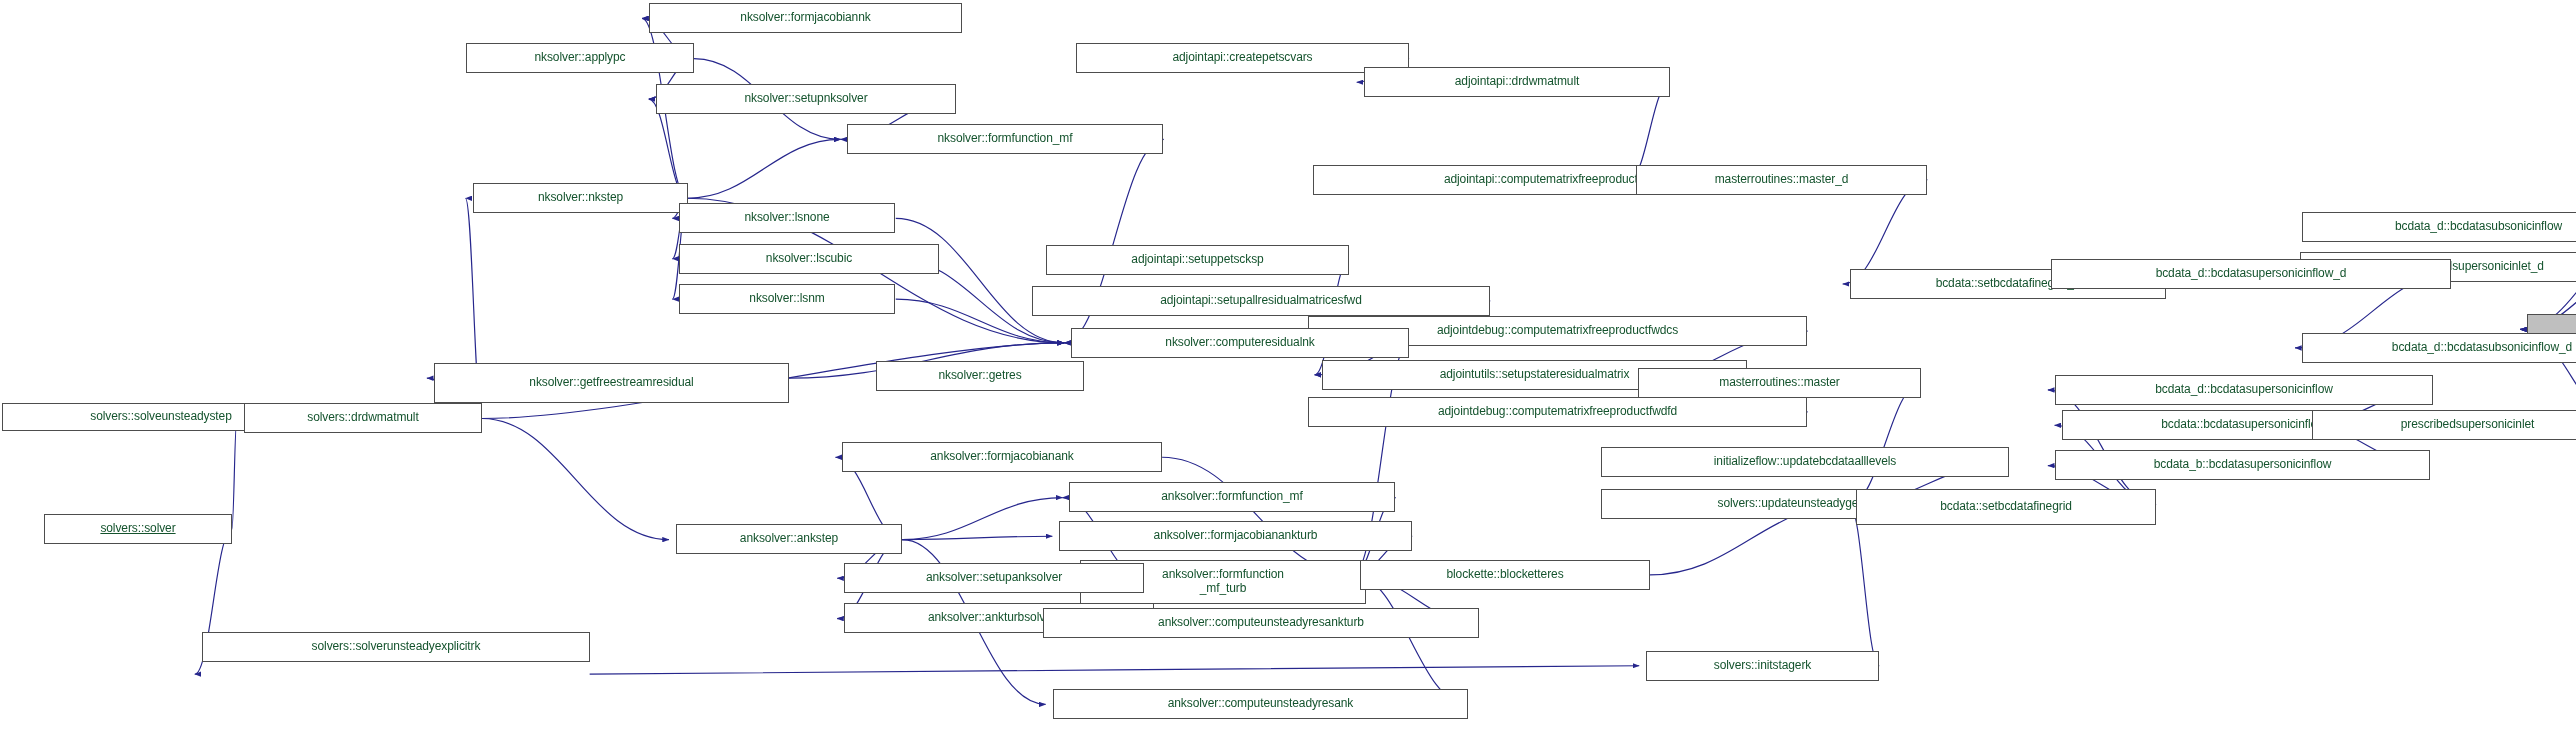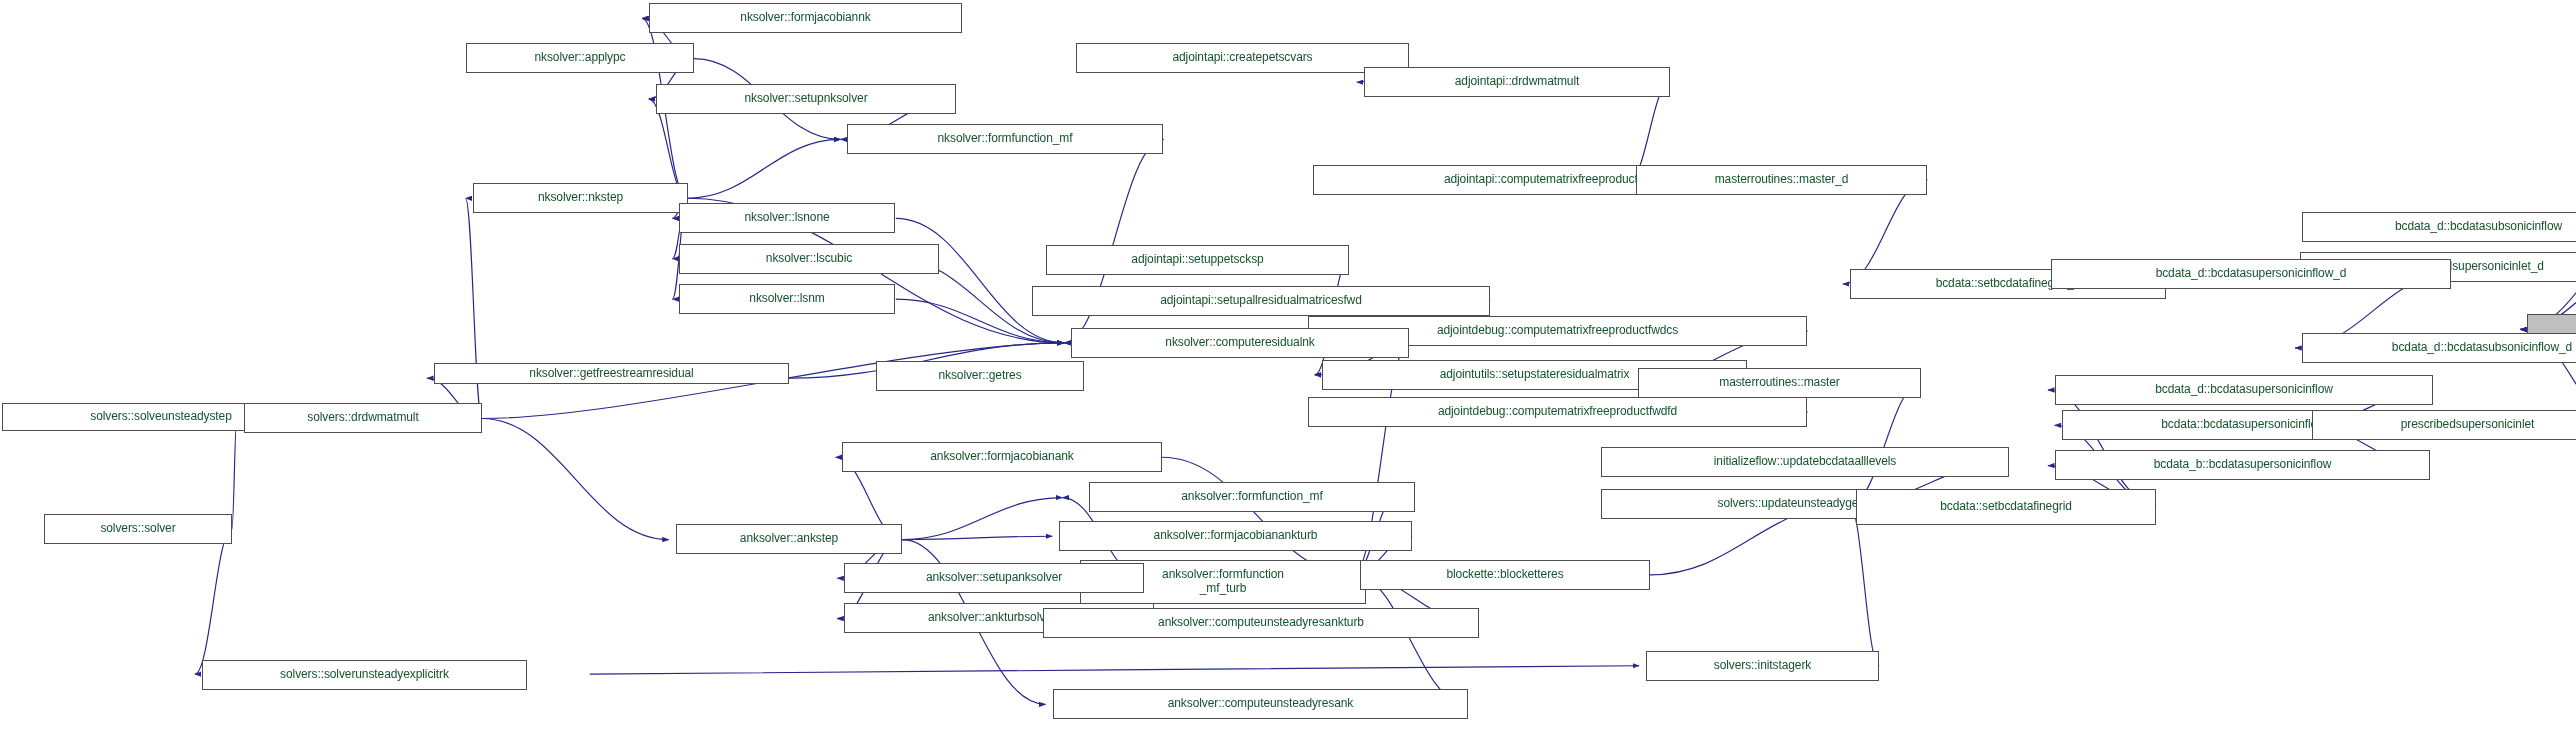--- a/index.html
+++ b/index.html
@@ -147,38 +147,38 @@
       <div class="node" style="left: 1032px; top: 286px; width: 458px; height: 30px;">adjointapi::setupallresidualmatricesfwd</div>
       <div class="node" style="left: 1308px; top: 316px; width: 499px; height: 30px;">adjointdebug::computematrixfreeproductfwdcs</div>
       <div class="node highlight" style="left: 2527px; top: 314px; width: 225px; height: 30px;">utils_d::sivelocity</div>
       <div class="node" style="left: 876px; top: 326px; width: 208px; height: 30px; margin-top: 35px;">nksolver::getres</div>
       <div class="node" style="left: 1071px; top: 328px; width: 338px; height: 30px;">nksolver::computeresidualnk</div>
       <div class="node" style="left: 1322px; top: 360px; width: 425px; height: 30px;">adjointutils::setupstateresidualmatrix</div>
       <div class="node" style="left: 2302px; top: 333px; width: 360px; height: 30px;">bcdata_d::bcdatasubsonicinflow_d</div>
       <div class="node" style="left: 1638px; top: 368px; width: 283px; height: 30px;">masterroutines::master</div>
       <div class="node" style="left: 2055px; top: 375px; width: 378px; height: 30px;">bcdata_d::bcdatasupersonicinflow</div>
       <div class="node" style="left: 1308px; top: 397px; width: 499px; height: 30px;">adjointdebug::computematrixfreeproductfwdfd</div>
-      <div class="node" style="left: 434px; top: 363px; width: 355px; height: 21px;">nksolver::getfreestreamresidual</div>
+      <div class="node" style="left: 434px; top: 363px; width: 355px; height: 40px;">nksolver::getfreestreamresidual</div>
       <div class="node" style="left: 2px; top: 403px; width: 318px; height: 28px;">solvers::solveunsteadystep</div>
       <div class="node" style="left: 244px; top: 403px; width: 238px; height: 30px;">solvers::drdwmatmult</div>
       <div class="node" style="left: 2062px; top: 410px; width: 363px; height: 30px;">bcdata::bcdatasupersonicinflow</div>
       <div class="node" style="left: 2312px; top: 410px; width: 311px; height: 30px;">prescribedsupersonicinlet</div>
       <div class="node" style="left: 2055px; top: 450px; width: 375px; height: 30px;">bcdata_b::bcdatasupersonicinflow</div>
       <div class="node" style="left: 842px; top: 442px; width: 320px; height: 30px;">anksolver::formjacobianank</div>
       <div class="node" style="left: 1601px; top: 447px; width: 408px; height: 30px;">initializeflow::updatebcdataalllevels</div>
-      <div class="node" style="left: 1069px; top: 482px; width: 326px; height: 30px; margin-left: 20px;">anksolver::formfunction_mf</div>
+      <div class="node" style="left: 1069px; top: 482px; width: 326px; height: 30px;">anksolver::formfunction_mf</div>
       <div class="node" style="left: 1601px; top: 489px; width: 410px; height: 30px;">solvers::updateunsteadygeometry</div>
       <div class="node" style="left: 1856px; top: 489px; width: 300px; height: 36px;">bcdata::setbcdatafinegrid</div>
       <div class="node" style="left: 1059px; top: 521px; width: 353px; height: 30px;">anksolver::formjacobianankturb</div>
       <div class="node" style="left: 676px; top: 524px; width: 226px; height: 30px;">anksolver::ankstep</div>
       <div class="node" style="left: 1080px; top: 560px; width: 286px; height: 44px;">anksolver::formfunction
 _mf_turb</div>
       <div class="node" style="left: 1360px; top: 560px; width: 290px; height: 30px;">blockette::blocketteres</div>
       <div class="node" style="left: 844px; top: 563px; width: 300px; height: 30px;">anksolver::setupanksolver</div>
       <div class="node" style="left: 844px; top: 603px; width: 310px; height: 30px;">anksolver::ankturbsolveksp</div>
       <div class="node" style="left: 1043px; top: 608px; width: 436px; height: 30px;">anksolver::computeunsteadyresankturb</div>
       <div class="node" style="left: 1646px; top: 651px; width: 233px; height: 30px;">solvers::initstagerk</div>
-      <div class="node" style="left: 44px; top: 514px; width: 188px; height: 30px;">solvers::solver</div>
-      <div class="node" style="left: 202px; top: 660px; width: 325px; height: 30px;">solvers::solverunsteadyexplicitrk</div>
+      <div class="node" style="left: 44px; top: 514px; width: 188px; height: 30px; text-decoration: underline;">solvers::solver</div>
+      <div class="node" style="left: 202px; top: 632px; width: 388px; height: 30px;">solvers::solverunsteadyexplicitrk</div>
       <div class="node" style="left: 1053px; top: 689px; width: 415px; height: 30px;">anksolver::computeunsteadyresank</div>
     </div>
 </div>
 
 
 </body></html>

